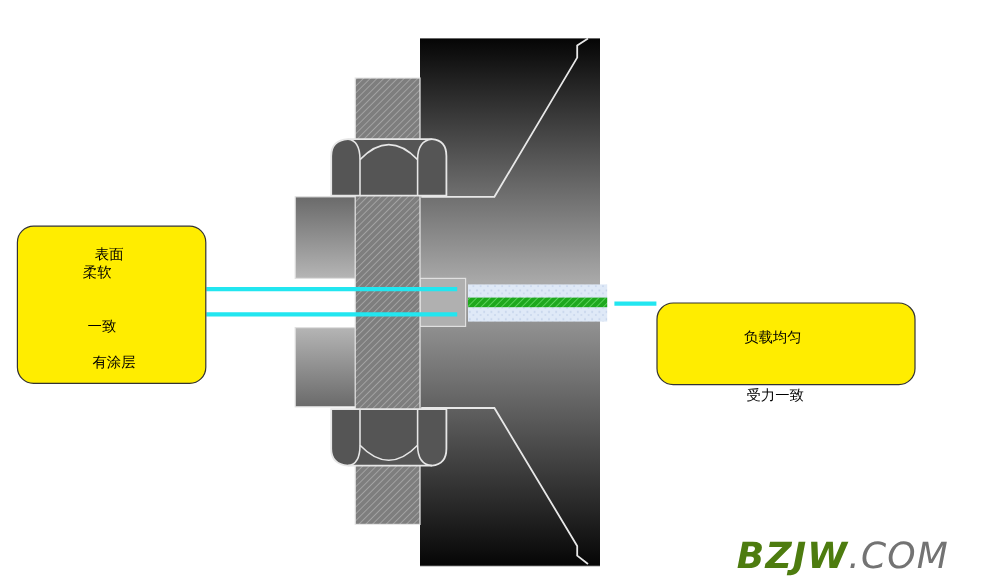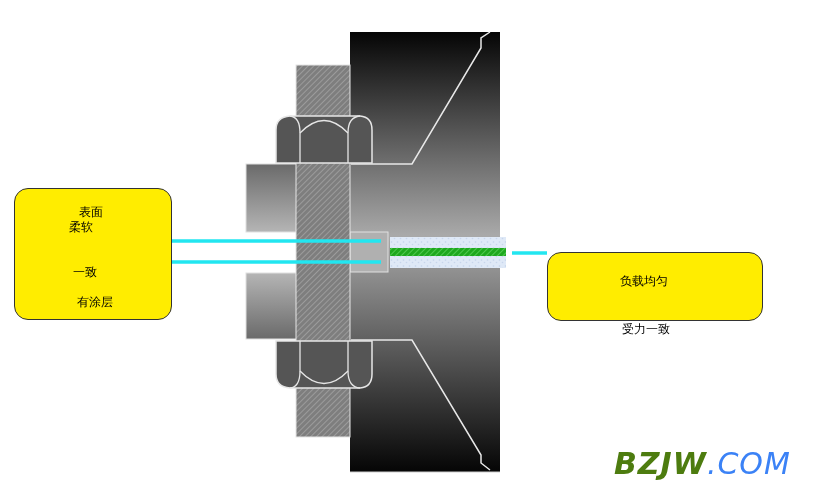--- a/index.html
+++ b/index.html
@@ -10,21 +10,21 @@
     position: absolute; background: #ffed00; border: 1.5px solid #333;
     border-radius: 14px; box-sizing: border-box;
   }
   .callout .line {
     position: absolute; font-size: 12px; color: #000; white-space: nowrap;
     font-family: "DejaVu Sans", sans-serif;
   }
   .logo { position: absolute; left: 614px; top: 446px; font-family: "DejaVu Sans", sans-serif;
           font-weight: bold; font-style: italic; font-size: 30px; letter-spacing: 1px; }
   .logo .brand { color: #4d7c0f; }
-  .logo .tld { color: #3b82f6; font-weight: normal; }
+  .logo .tld { color: #737373; font-weight: normal; }
 </style>
 </head>
 <body>
 
 <div class="stage">
   <svg width="818" height="486" viewBox="0 0 818 486" xmlns="http://www.w3.org/2000/svg">
     <defs>
       <linearGradient id="flangeTop" x1="0" y1="0" x2="0" y2="1">
         <stop offset="0" stop-color="#050505"></stop>
         <stop offset="1" stop-color="#a9a9a9"></stop>

